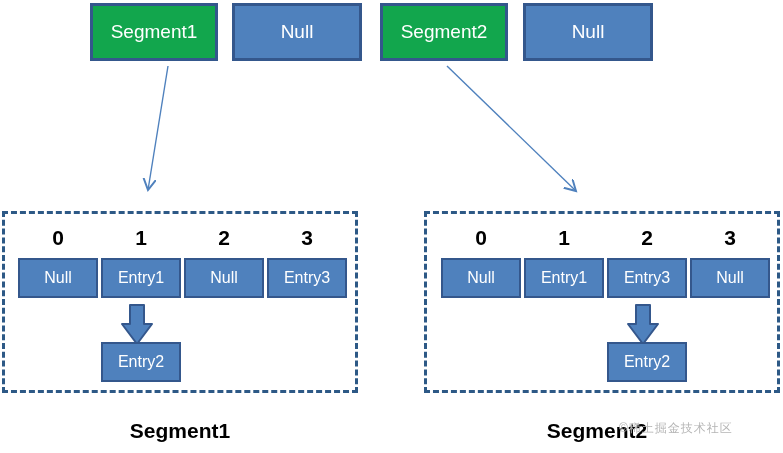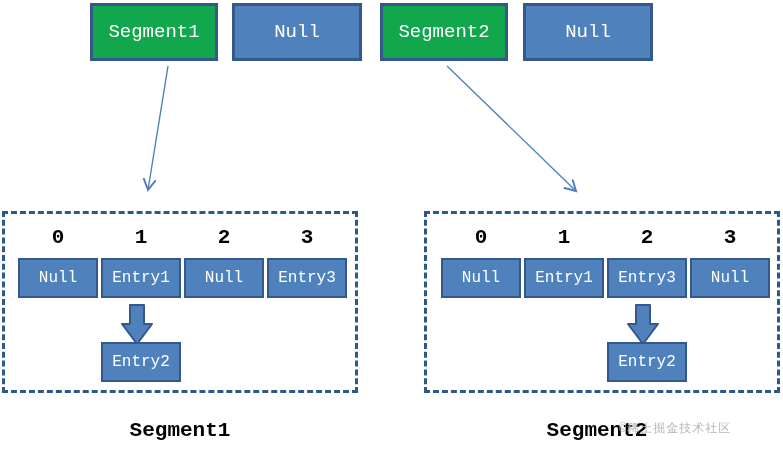--- a/index.html
+++ b/index.html
@@ -1,18 +1,18 @@
 <!DOCTYPE html>
 <html><head>
 <meta charset="utf-8">
 <style>
   html,body{margin:0;padding:0;background:#fff;}
   #stage{
     position:relative;width:783px;height:453px;background:#ffffff;overflow:hidden;
-    font-family:Liberation Mono, monospace;
+    font-family:Liberation Sans, sans-serif;
   }
   *{box-sizing:border-box;}
   .overlay{position:absolute;left:0;top:0;width:783px;height:453px;pointer-events:none;}
   
   .box{
     position:absolute;top:3px;height:58px;
     display:flex;align-items:center;justify-content:center;
     color:#ffffff;font-size:19px;border:3px solid #34578c;
   }
   .box.green{background:#12a64d;}

